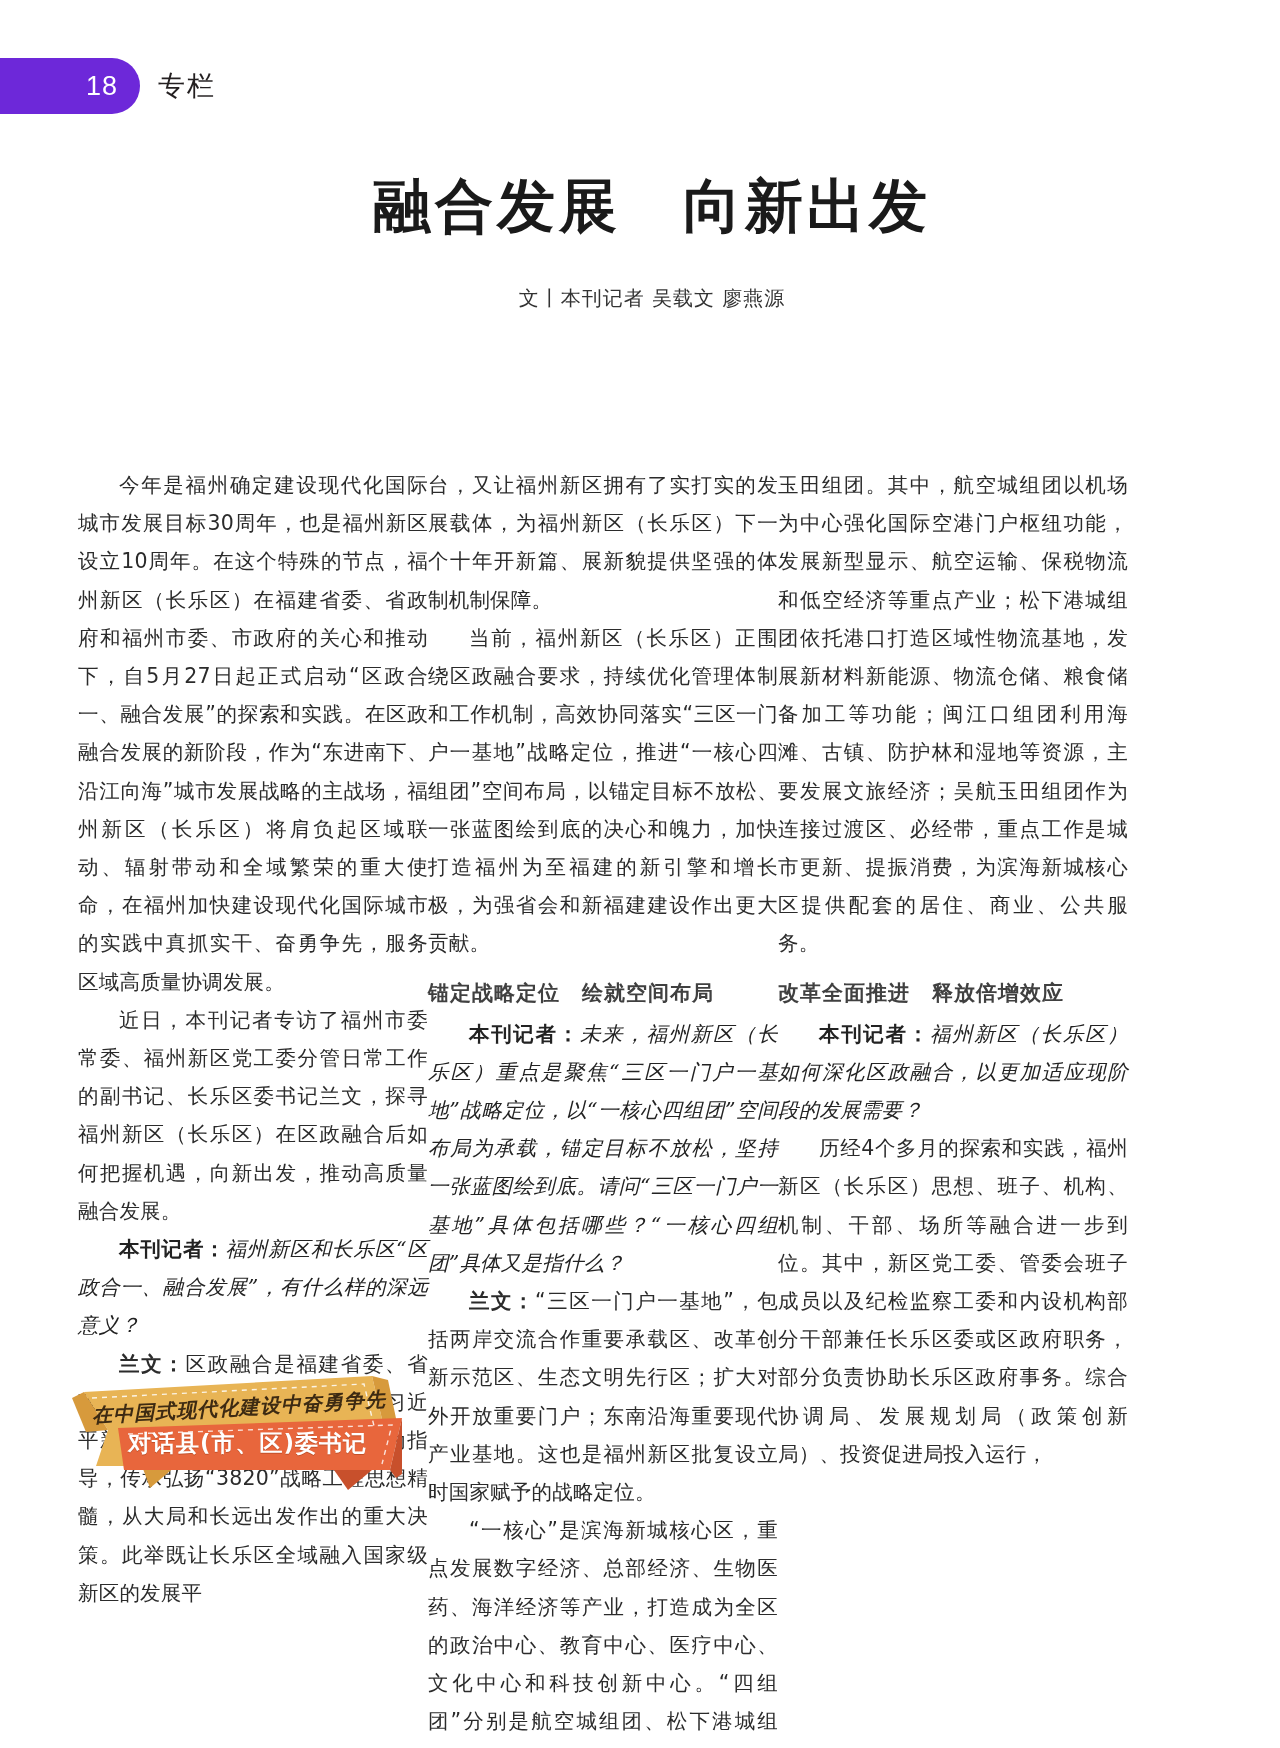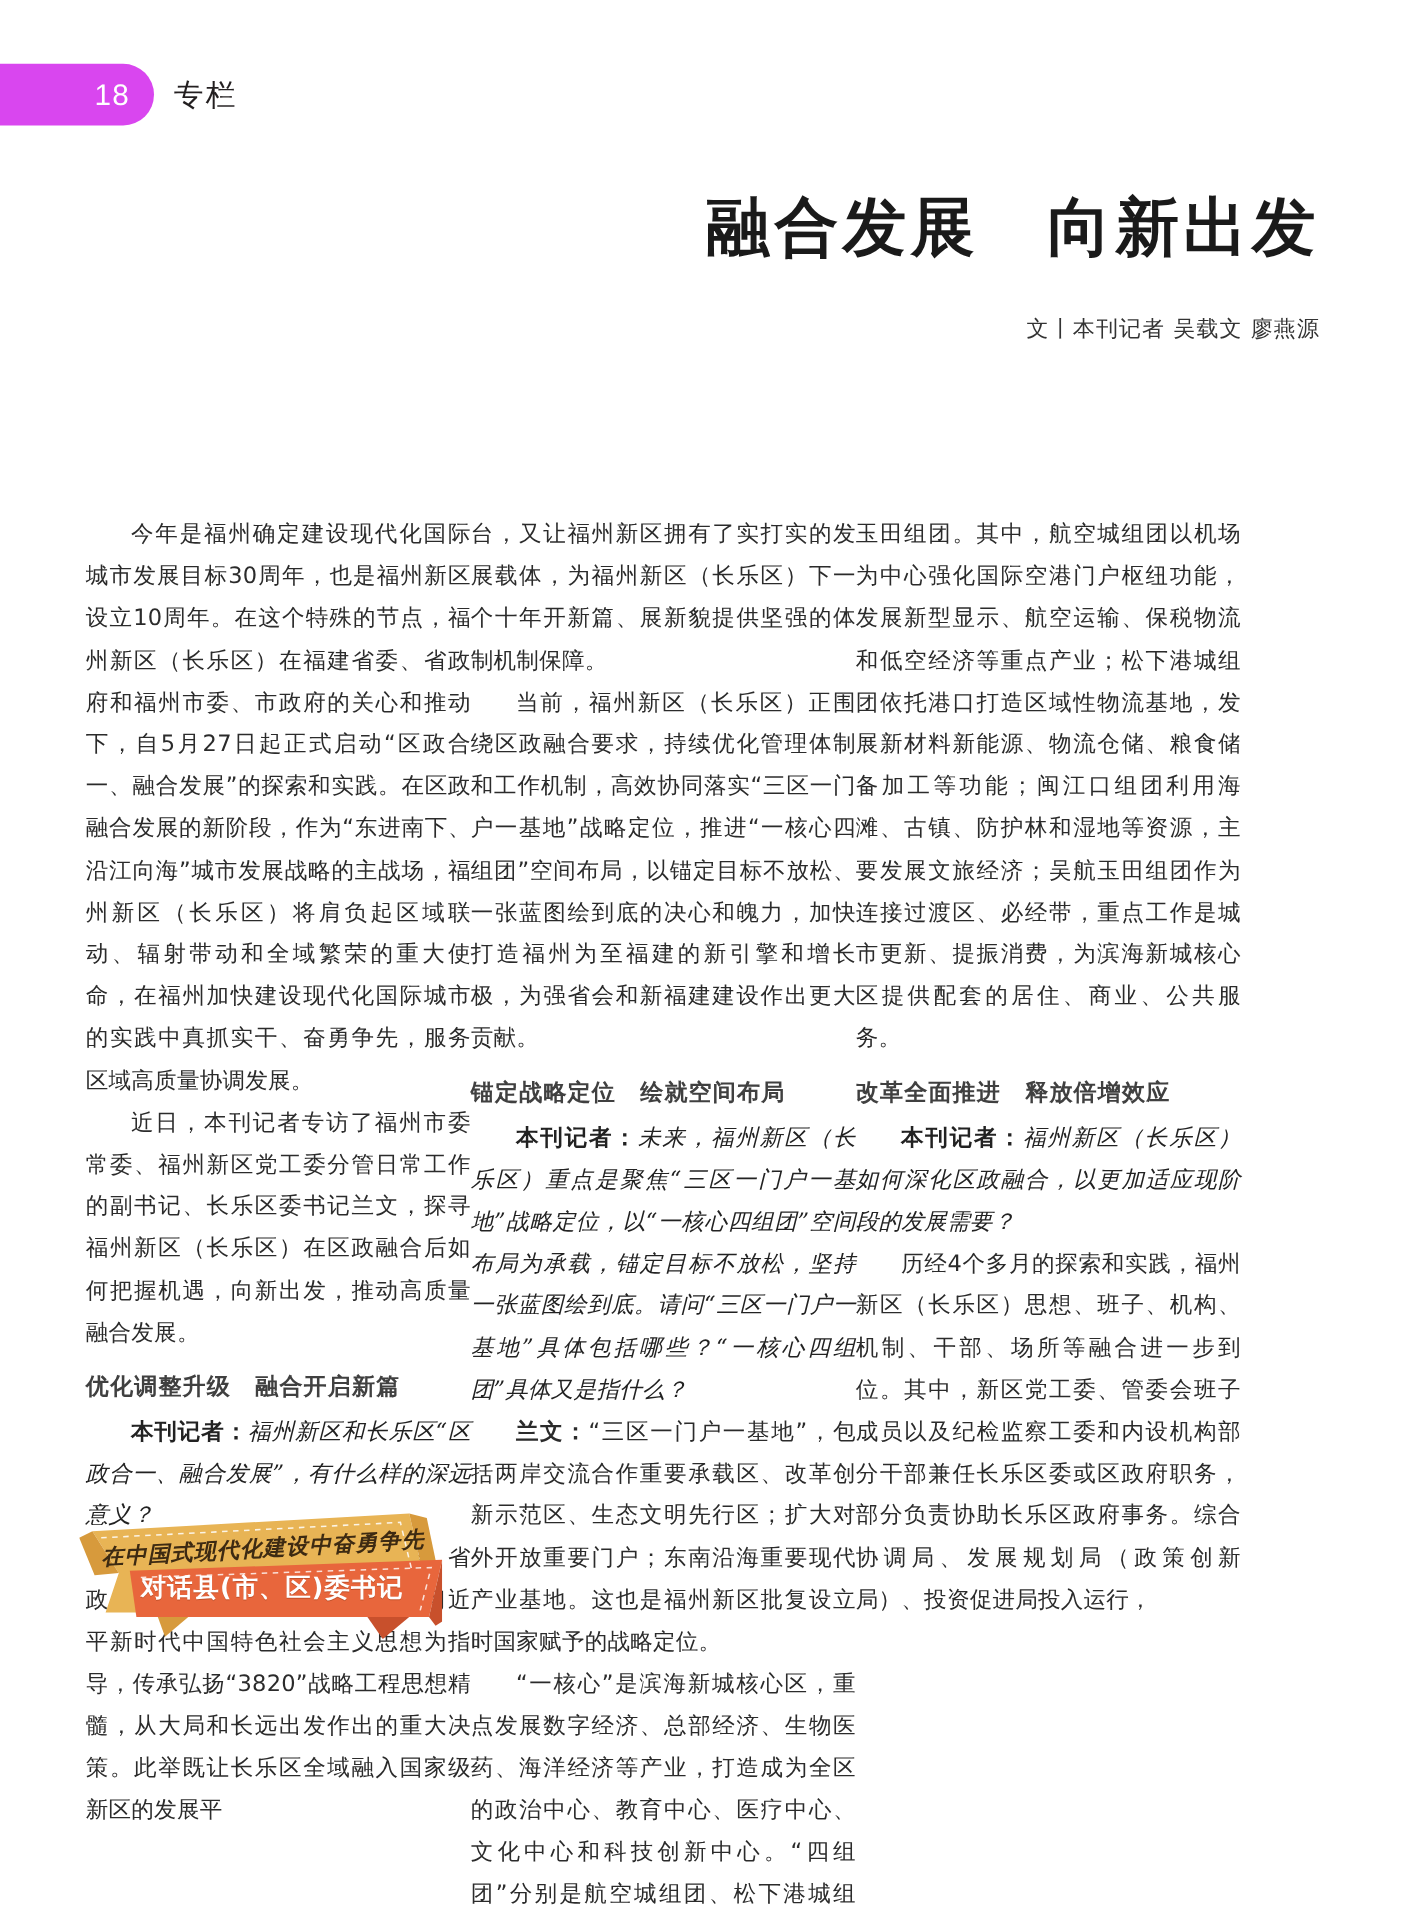--- a/index.html
+++ b/index.html
@@ -17,21 +17,21 @@
   
   .page-header {
     position: absolute;
     top: 58px; left: 0;
     height: 56px;
     display: flex;
     align-items: center;
   }
   .page-tab {
     width: 140px; height: 56px;
-    background: #d946ef;
+    background: #6d28d9;
     border-top-right-radius: 28px;
     border-bottom-right-radius: 28px;
     display: flex;
     align-items: center;
     justify-content: flex-end;
     box-sizing: border-box;
     padding-right: 22px;
   }
   .page-num {
     color: #ffffff;
@@ -44,23 +44,23 @@
     margin-left: 18px;
     font-size: 27px;
     color: #231f20;
     font-family: "DejaVu Sans", sans-serif;
     letter-spacing: 2px;
   }
 
   
   .masthead {
     position: absolute;
-    top: 160px; left: 80px;
+    top: 160px; left: 92px;
     width: 1120px;
-    text-align: right;
+    text-align: center;
   }
   .headline {
     font-size: 58px;
     font-weight: bold;
     letter-spacing: 4px;
     color: #1a1a1a;
     font-family: "DejaVu Sans", sans-serif;
     line-height: 1.25;
     margin: 0;
     padding-top: 10px;
@@ -191,21 +191,20 @@
 
 <div class="masthead">
   <h1 class="headline">融合发展　向新出发</h1>
   <div class="byline">文丨本刊记者 吴载文 廖燕源</div>
 </div>
 
 <div class="columns">
   <div class="col">
       <p class="body">今年是福州确定建设现代化国际城市发展目标30周年，也是福州新区设立10周年。在这个特殊的节点，福州新区（长乐区）在福建省委、省政府和福州市委、市政府的关心和推动下，自5月27日起正式启动“区政合一、融合发展”的探索和实践。在区政融合发展的新阶段，作为“东进南下、沿江向海”城市发展战略的主战场，福州新区（长乐区）将肩负起区域联动、辐射带动和全域繁荣的重大使命，在福州加快建设现代化国际城市的实践中真抓实干、奋勇争先，服务区域高质量协调发展。</p>
       <p class="body">近日，本刊记者专访了福州市委常委、福州新区党工委分管日常工作的副书记、长乐区委书记兰文，探寻福州新区（长乐区）在区政融合后如何把握机遇，向新出发，推动高质量融合发展。</p>
-      <div class="sec-head">优化调整升级　融合开启新篇</div>
       <p class="question"><span class="who">本刊记者：</span><span>福州新区和长乐区“区政合一、融合发展”，有什么样的深远意义？</span></p>
       <p class="body"><span class="who">兰文：</span><span>区政融合是福建省委、省政府和福州市委、市政府坚持以习近平新时代中国特色社会主义思想为指导，传承弘扬“3820”战略工程思想精髓，从大局和长远出发作出的重大决策。此举既让长乐区全域融入国家级新区的发展平</span></p>
       <div class="badge">
         <svg width="330" height="120" viewBox="0 0 330 120">
           <polygon points="12,22 300,6 312,58 286,96 24,96 36,60" fill="#e8b455"></polygon>
           <polygon points="300,6 316,10 326,58 312,58" fill="#d79a3c"></polygon>
           <polygon points="12,22 0,28 14,62 36,60" fill="#d79a3c"></polygon>
           <polygon points="70,96 78,118 104,96" fill="#d79a3c"></polygon>
           <polygon points="46,58 330,48 318,100 52,100" fill="#e8663c"></polygon>
           <polygon points="318,100 330,48 330,104 324,108" fill="#c8502c"></polygon>

